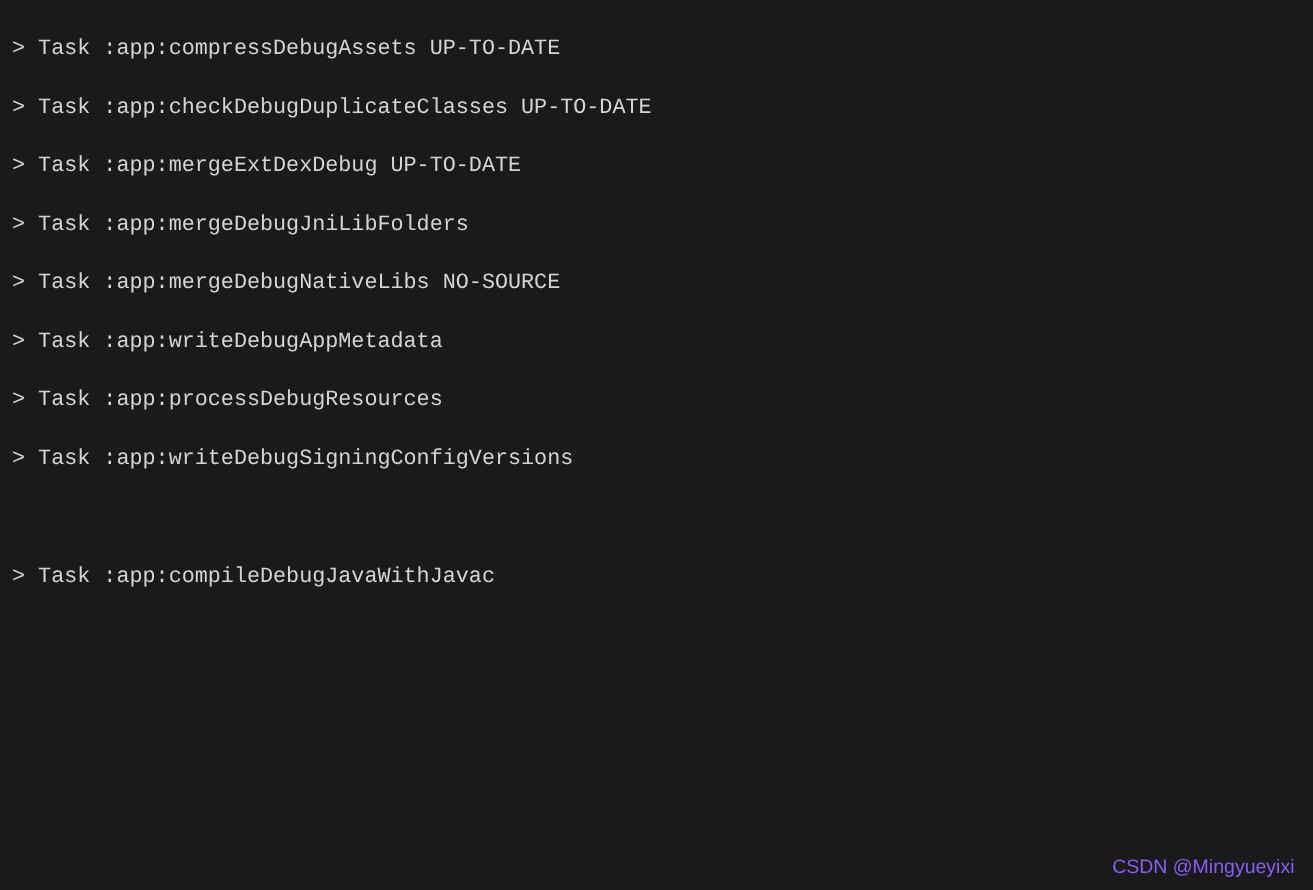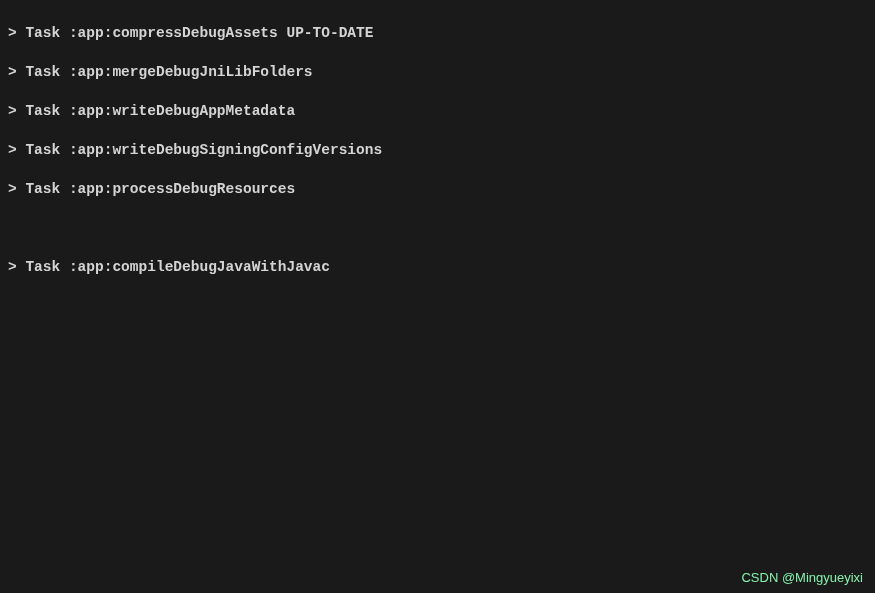--- a/index.html
+++ b/index.html
@@ -17,40 +17,42 @@
       width: 875px;
       height: 593px;
       overflow: hidden;
       position: relative;
     }
     .terminal {
       white-space: pre;
     }
     .line {
       display: block;
-      font-weight: bold;
     }
     .watermark {
       position: absolute;
       bottom: 6px;
       right: 12px;
-      color: #86efac;
+      color: #8b5cf6;
       font-size: 13px;
       font-family: sans-serif;
     }
   </style>
 </head>
 <body>
 
 <div class="terminal">
 <span class="line">&gt; Task :app:compressDebugAssets UP-TO-DATE</span>
+<span class="line">&gt; Task :app:checkDebugDuplicateClasses UP-TO-DATE</span>
+<span class="line">&gt; Task :app:mergeExtDexDebug UP-TO-DATE</span>
 <span class="line">&gt; Task :app:mergeDebugJniLibFolders</span>
+<span class="line">&gt; Task :app:mergeDebugNativeLibs NO-SOURCE</span>
 <span class="line">&gt; Task :app:writeDebugAppMetadata</span>
+<span class="line">&gt; Task :app:processDebugResources</span>
 <span class="line">&gt; Task :app:writeDebugSigningConfigVersions</span>
-<span class="line">&gt; Task :app:processDebugResources</span>
 <span class="line"> </span>
 <span class="line">&gt; Task :app:compileDebugJavaWithJavac</span>
 
 
 
 
 
 
 
 

